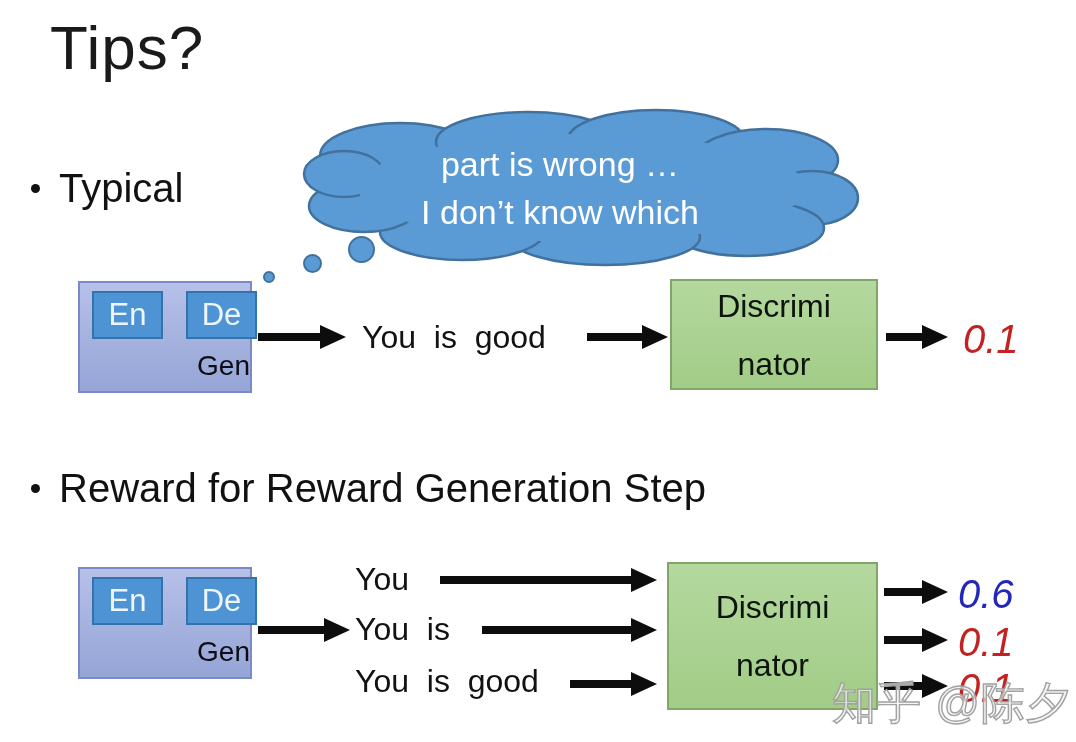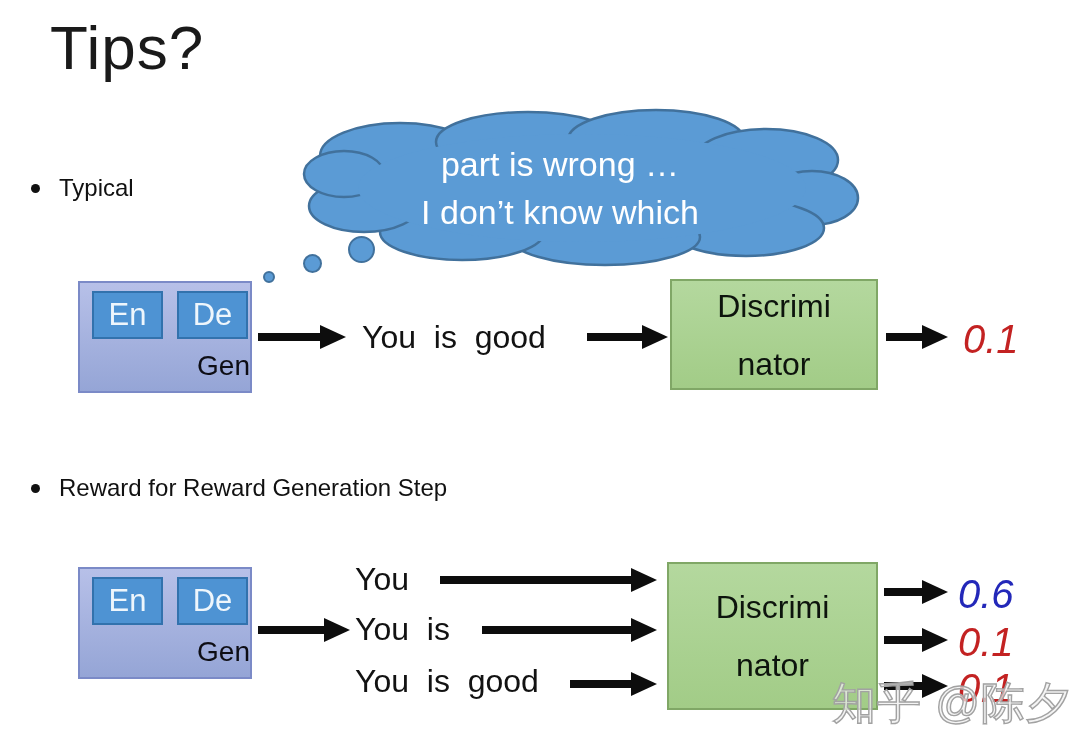--- a/index.html
+++ b/index.html
@@ -2,42 +2,42 @@
 <html><head>
 <meta charset="utf-8">
 <style>
   html,body { margin:0; padding:0; background:#ffffff; }
   .slide {
     position:relative; width:1076px; height:742px; background:#ffffff;
     font-family:"Liberation Sans", sans-serif; overflow:hidden;
   }
   .title { position:absolute; left:30px; top:12px; font-size:62px; font-weight:400; color:#1a1a1a; letter-spacing:1px;margin-left:20px; }
 
-  .bullet { position:absolute; display:flex; align-items:center; font-size:24px; color:#111;justify-content:space-between; }
+  .bullet { position:absolute; display:flex; align-items:center; font-size:40px; color:#111;justify-content:space-between; }
   .bullet .dot { width:9px; height:9px; border-radius:50%; background:#111; margin-right:19px; flex:0 0 auto; }
   .bullet-1 { left:31px; top:168px; height:40px; }
   .bullet-2 { left:31px; top:468px; height:40px; }
 
   .cloud-svg { position:absolute; left:300px; top:110px; overflow:visible; }
   .cloud-text {
     position:absolute; left:330px; top:140px; width:460px; text-align:center;
     font-size:34px; line-height:48px; color:#ffffff; z-index:3;
   }
   .bubble { position:absolute; border-radius:50%; background:#5b9bd5; border:2px solid #41719c; box-sizing:border-box; }
   .bubble-s { left:263px; top:271px; width:12px; height:12px; }
   .bubble-m { left:303px; top:254px; width:19px; height:19px; }
   .bubble-l { left:348px; top:236px; width:27px; height:27px; }
 
   .gen-box {
     position:absolute; width:174px; height:112px; box-sizing:border-box;
     background:linear-gradient(180deg,#b7c0e8,#95a5d6); border:2px solid #7b8ac7;
   }
   .gen-1 { left:78px; top:281px; }
   .gen-2 { left:78px; top:567px; }
-  .subrow { position:absolute; left:12px; top:8px; display:flex; gap:14px; }
+  .subrow { position:absolute; left:12px; top:8px; display:flex; gap:23px; }
   .sub-box {
     width:71px; height:48px; box-sizing:border-box; background:#4e93d3; border:2px solid #3272ad;
     color:#eef6fc; font-size:31px; display:flex; align-items:center; justify-content:center;
   }
   .gen-label { position:absolute; left:12px; right:0; top:60px; height:46px; line-height:46px; text-align:right; font-size:28px; color:#0d0d14; }
 
   .disc-box {
     position:absolute; box-sizing:border-box;
     background:linear-gradient(180deg,#b4d89e,#a2cc87); border:2px solid #80a766;
     display:flex; flex-direction:column; align-items:center; justify-content:center;

